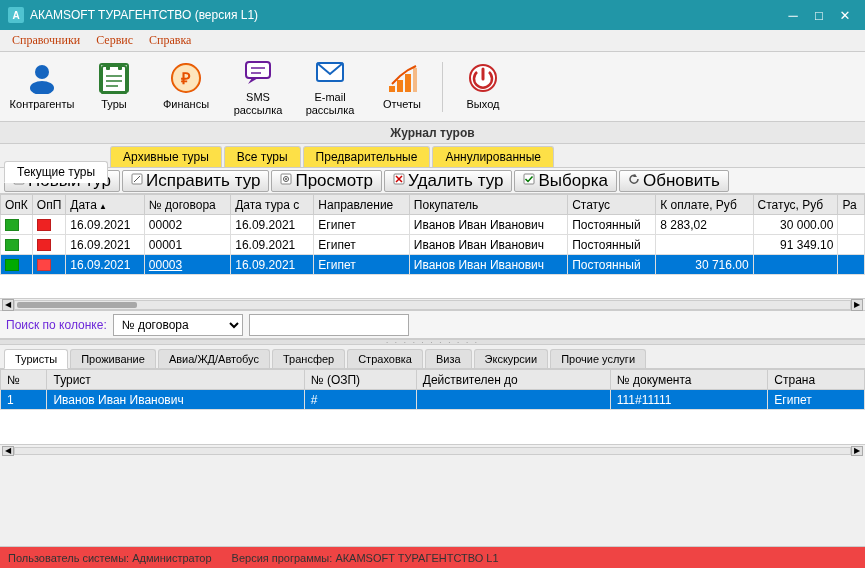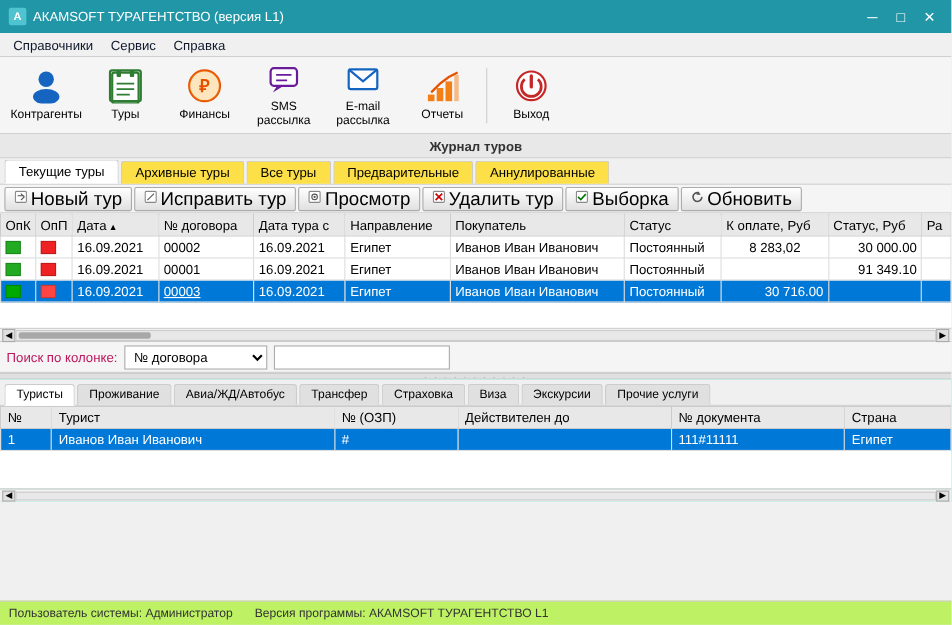--- a/index.html
+++ b/index.html
@@ -55,21 +55,22 @@
       border-bottom: 1px solid #ccc;
       height: 22px;
       display: flex;
       align-items: center;
       padding: 0 4px;
     }
     .menu-item {
       padding: 2px 8px;
       cursor: pointer;
       font-size: 12px;
-      color: #0f172a;
+      color: #c2410c;
+      font-family: Liberation Serif, serif;
     }
 
     
     .toolbar {
       background: #f5f5f5;
       border-bottom: 1px solid #ccc;
       height: 70px;
       display: flex;
       align-items: center;
       padding: 4px 8px;
@@ -145,21 +146,21 @@
       cursor: pointer;
       margin-right: 2px;
       font-size: 12px;
       border-radius: 3px 3px 0 0;
     }
     .tab.active {
       background: #fff;
       border-bottom: 1px solid #fff;
       position: relative;
       z-index: 1;
-      top: 0;
+      top: 16px;
     }
 
     
     .action-bar {
       background: #f5f5f5;
       border-bottom: 1px solid #ccc;
       height: 26px;
       display: flex;
       align-items: center;
       padding: 0 4px;
@@ -240,21 +241,21 @@
     
     .search-bar {
       background: #f5f5f5;
       border-bottom: 1px solid #ccc;
       height: 28px;
       display: flex;
       align-items: center;
       padding: 0 6px;
       gap: 6px;
     }
-    .search-label { font-size: 12px; color: #be185d; }
+    .search-label { font-size: 12px; color: #6d28d9; }
     .search-select {
       height: 22px;
       border: 1px solid #aaa;
       background: white;
       font-size: 12px;
       padding: 0 4px;
       width: 130px;
       cursor: pointer;
     }
     .search-input {
@@ -325,21 +326,21 @@
       white-space: nowrap;
       height: 20px;
     }
     .bottom-data-table tr.selected td {
       background: #0078d7;
       color: white;
     }
 
     
     .status-bar {
-      background: #bef264;
+      background: #ef4444;
       border-top: 1px solid #ccc;
       height: 22px;
       display: flex;
       align-items: center;
       padding: 0 8px;
       gap: 20px;
       position: absolute;
       bottom: 0;
       width: 865px;
       margin-top: 48px;
@@ -563,21 +564,21 @@
             </td>
             <td style="width: 28px;">
               <div class="flag flag-red"></div>
             </td>
             <td>16.09.2021</td>
             <td>00002</td>
             <td>16.09.2021</td>
             <td>Египет</td>
             <td>Иванов Иван Иванович</td>
             <td>Постоянный</td>
-            <td style="text-align: center;">8 283,02</td>
+            <td style="text-align: left;">8 283,02</td>
             <td style="text-align: right;">30 000.00</td>
             <td></td>
           </tr>
           <tr>
             <td style="width: 28px;">
               <div class="flag flag-green"></div>
             </td>
             <td style="width: 28px;">
               <div class="flag flag-red"></div>
             </td>

